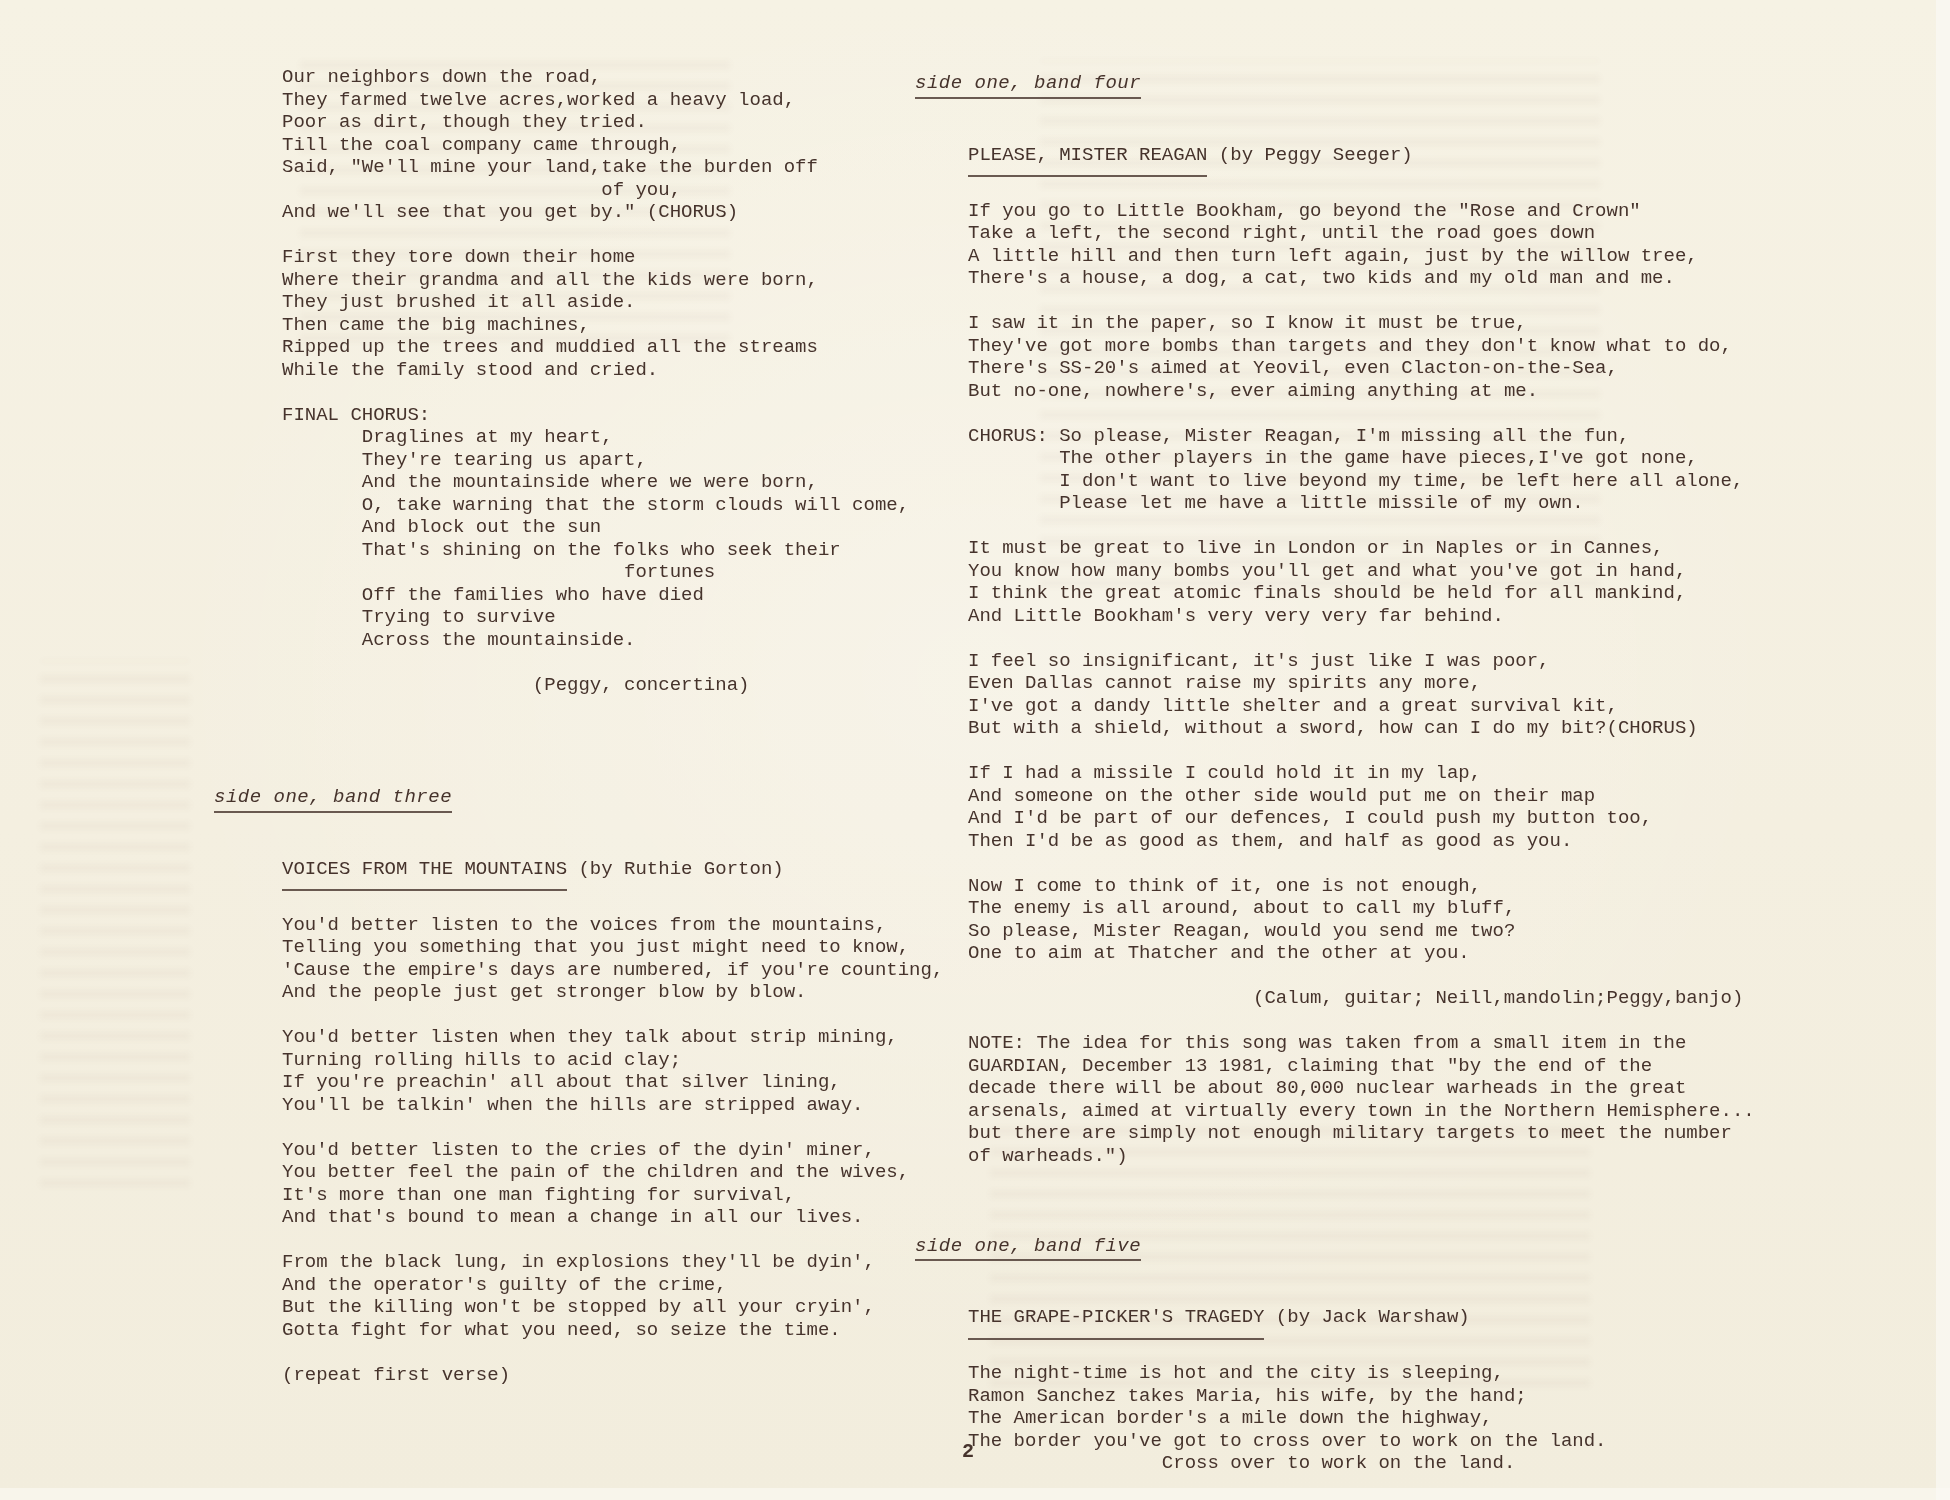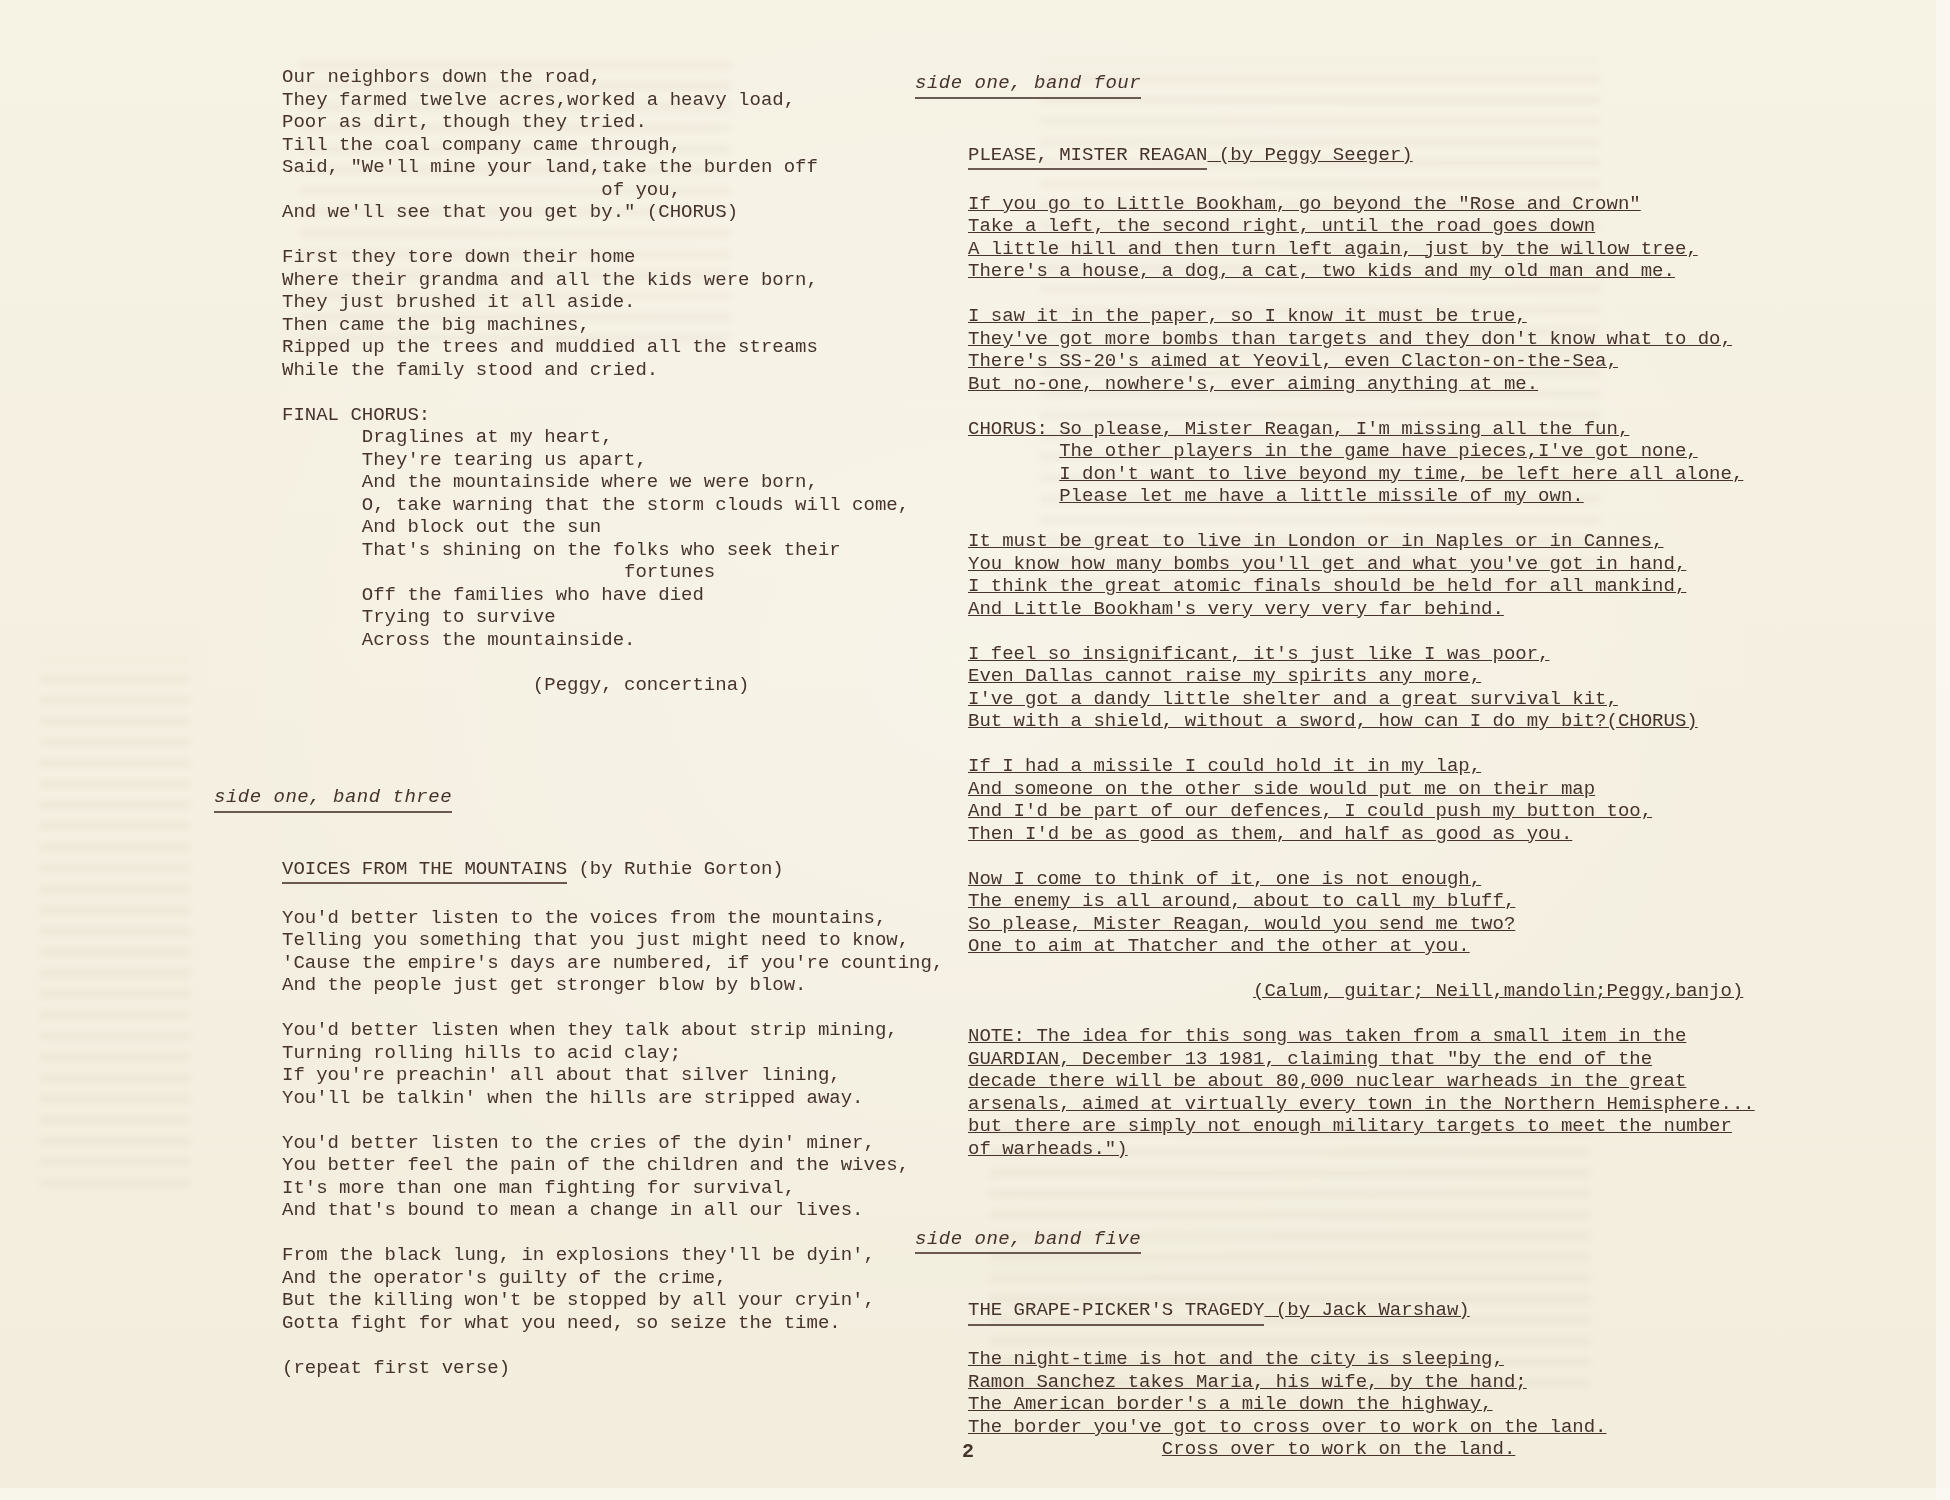--- a/index.html
+++ b/index.html
@@ -8,27 +8,27 @@
     background:
       radial-gradient(ellipse at 50% 45%, rgba(255,255,255,0.25) 0%, rgba(0,0,0,0) 60%),
       linear-gradient(180deg,#f6f2e4 0%, #f4efe0 55%, #f2eddd 100%);
     font-family:"Liberation Mono","DejaVu Sans Mono",monospace;
     font-size:19px;line-height:22.5px;color:#46332c;
   }
   .edge-r{position:absolute;right:0;top:0;width:14px;height:100%;background:#fbfaf5;opacity:.7;}
   .edge-b{position:absolute;left:0;bottom:0;width:100%;height:12px;background:#fbfaf5;opacity:.6;}
   .col{position:absolute;white-space:pre;}
   .col-left{left:282px;top:66px;}
-  .col-right{left:968px;top:72px;text-decoration:underline;}
+  .col-right{left:968px;top:72px;}
   .line{white-space:pre;}
   .band{font-style:italic;letter-spacing:.5px;}
   .col-left .band{margin-left:-68px;}
   .col-right .band{margin-left:-53px;}
   .band span{display:inline-block;border-bottom:2px solid rgba(70,51,44,.8);padding-bottom:2px;}
-  .songtitle .tu{display:inline-block;border-bottom:2px solid rgba(70,51,44,.8);padding-bottom:2px;}
+  .songtitle .tu{display:inline-block;border-bottom:2px solid rgba(70,51,44,.8);padding-bottom:9px;}
   .pagenum{position:absolute;left:962px;top:1441px;font-weight:bold;font-size:20px;}
   .ghost{position:absolute;opacity:.045;filter:blur(3px);pointer-events:none;
     background:repeating-linear-gradient(0deg,transparent 0 13px,#7d5a44 13px 21px);}
 </style>
 </head>
 <body>
 
 <div class="page">
   <div class="ghost" style="left:300px;top:55px;width:430px;height:300px;"></div>
   <div class="ghost" style="left:1040px;top:60px;width:560px;height:540px;"></div>

